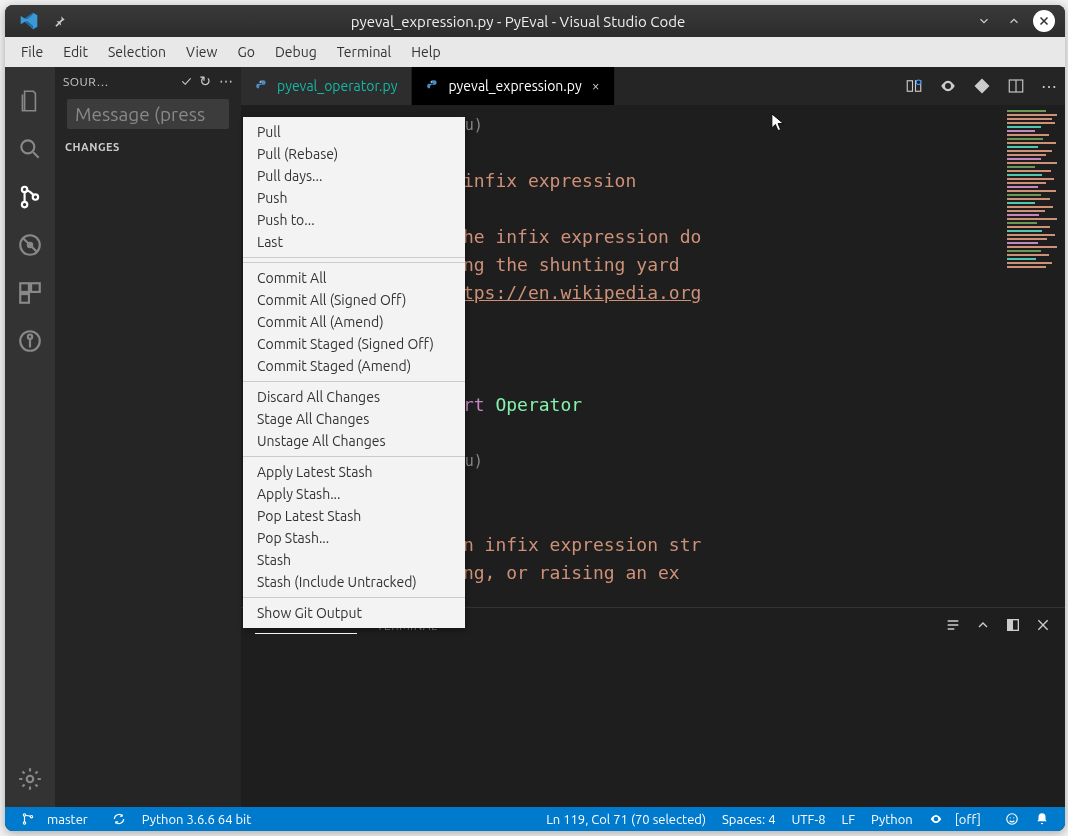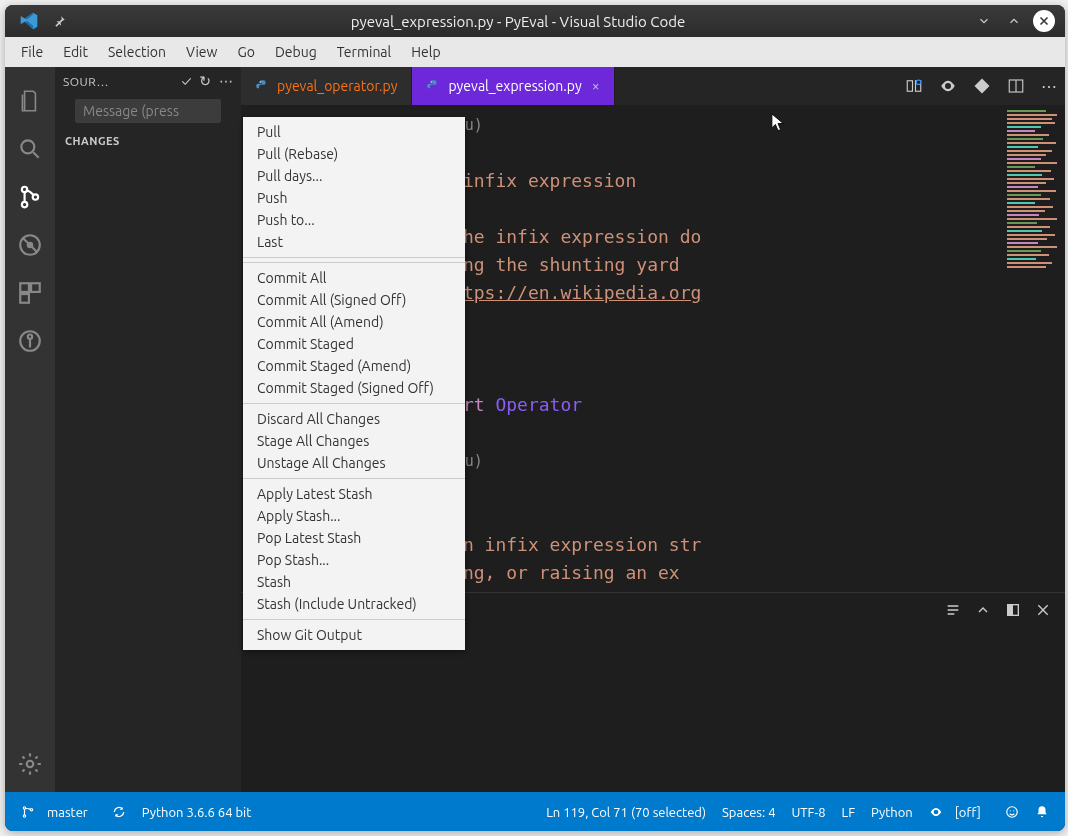--- a/index.html
+++ b/index.html
@@ -15,47 +15,47 @@
   .menubar span { padding: 4px 10px; }
   .main { flex: 1; display: flex; min-height:0; }
   .activity { width: 50px; background: #333; display: flex; flex-direction: column; align-items: center; padding-top: 10px; }
   .activity .icon { width: 28px; height: 28px; margin: 10px 0; color: #888; display:flex;align-items:center;justify-content:center;}
   .activity .icon.active { color: #fff; }
   .activity .spacer { flex:1; }
   .sidebar { width: 186px; background: #252526; color: #ccc; font-size: 13px; }
   .sidebar .top { display:flex; align-items:center; padding: 6px 8px; }
   .sidebar .top .label { flex:1; color:#ccc; font-size:12px; letter-spacing:0.5px; overflow:hidden; text-overflow:ellipsis;}
   .sidebar .top .tbtn { color:#ccc; margin-left:8px; font-size:14px;}
-  .sidebar .msg { margin: 4px 20px; background:#3c3c3c; color:#888; padding:4px 8px; font-size:14px; border-radius:2px; overflow:hidden;white-space:nowrap;}
+  .sidebar .msg { margin: 4px 12px; background:#3c3c3c; color:#888; padding:4px 8px; font-size:19px; border-radius:2px; overflow:hidden;white-space:nowrap;}
   .sidebar .section { padding: 8px 10px; font-weight:bold; font-size:11px; letter-spacing:0.5px; }
   .editor { flex:1; display:flex; flex-direction:column; min-width:0; background:#1e1e1e;}
   .tabs { height: 38px; background:#252526; display:flex; align-items:stretch; }
-  .tab { display:flex; align-items:center; padding:0 14px; color:#f97316; background:#2d2d2d; font-size:14px; border-right:1px solid #1e1e1e;}
-  .tab.active { background:#6d28d9; color:#fff; }
+  .tab { display:flex; align-items:center; padding:0 14px; color:#14b8a6; background:#2d2d2d; font-size:14px; border-right:1px solid #1e1e1e;}
+  .tab.active { background:#000000; color:#fff; }
   .tab .pyicon { width:14px;height:14px;margin-right:8px;}
   .tab .close { margin-left:10px; color:#ccc; font-size:14px;}
   .tabs .flex { flex:1; }
   .tabs .ricon { color:#ccc; margin:0 8px; font-size:16px; align-self:center;}
   .code { flex:1; padding: 6px 0 0 16px; font-family: "Consolas", monospace; font-size: 18px; line-height: 28px; color:#ccc; position:relative; overflow:hidden;}
   .code .lens { color:#888; font-size:15px; }
   .code .o { color:#ce9178; }
   .code .url { color:#ce9178; text-decoration:underline;}
   .code .k { color:#c586c0; }
-  .code .cls { color:#8b5cf6; }
+  .code .cls { color:#86efac; }
   .code .pn { color:#dcdcaa; }
   .code .s { color:#ce9178;}
   .minimap { position:absolute; top:0; right:0; width:60px; height:100%; background:#1e1e1e; display:flex; flex-direction:column; padding:4px 2px;}
   .minimap div { height:2px; margin:1px 0; }
   .panel { height: 200px; background:#1e1e1e; border-top:1px solid #333;}
   .panel .phead { display:flex; align-items:center; height:34px; padding:0 14px; color:#888; font-size:12px;}
   .panel .phead span.ptab { margin-right:20px; letter-spacing:0.5px;}
   .panel .phead span.active { color:#fff; border-bottom:1px solid #fff; padding-bottom:4px;}
   .panel .phead .flex{flex:1;}
   .panel .phead .picon{color:#ccc; margin-left:14px; font-size:15px;}
-  .status { height: 39px; background:#007acc; color:#fff; display:flex; align-items:center; font-size:13px; padding:0 8px;}
+  .status { height: 24px; background:#007acc; color:#fff; display:flex; align-items:center; font-size:13px; padding:0 8px;}
   .status span { padding:0 8px; display:flex; align-items:center;}
   .status .flex { flex:1;}
   .context { position:absolute; left:238px; top:112px; width:222px; background:#f3f3f3; box-shadow:1px 2px 6px rgba(0,0,0,0.4); font-size:14px; color:#333; z-index:100; padding:4px 0;}
   .context .ci { padding:3px 14px; }
   .context .sep { height:1px; background:#ccc; margin:4px 0;}
   .cursor-arrow { position:absolute; left:766px; top:108px; width:14px; height:20px; z-index:50;}
   svg { display:block; }
 </style>
 </head>
 <body>
@@ -355,23 +355,22 @@
       <div class="ci">Pull (Rebase)</div>
       <div class="ci">Pull days...</div>
       <div class="ci">Push</div>
       <div class="ci">Push to...</div>
       <div class="ci">Last</div>
       <div class="sep"></div>
       <div class="sep"></div>
       <div class="ci">Commit All</div>
       <div class="ci">Commit All (Signed Off)</div>
       <div class="ci">Commit All (Amend)</div>
-      <div class="ci">Commit Staged</div>
+      <div class="ci">Commit Staged (Signed Off)</div>
       <div class="ci">Commit Staged (Amend)</div>
-      <div class="ci">Commit Staged (Signed Off)</div>
       <div class="sep"></div>
       <div class="ci">Discard All Changes</div>
       <div class="ci">Stage All Changes</div>
       <div class="ci">Unstage All Changes</div>
       <div class="sep"></div>
       <div class="ci">Apply Latest Stash</div>
       <div class="ci">Apply Stash...</div>
       <div class="ci">Pop Latest Stash</div>
       <div class="ci">Pop Stash...</div>
       <div class="ci">Stash</div>

